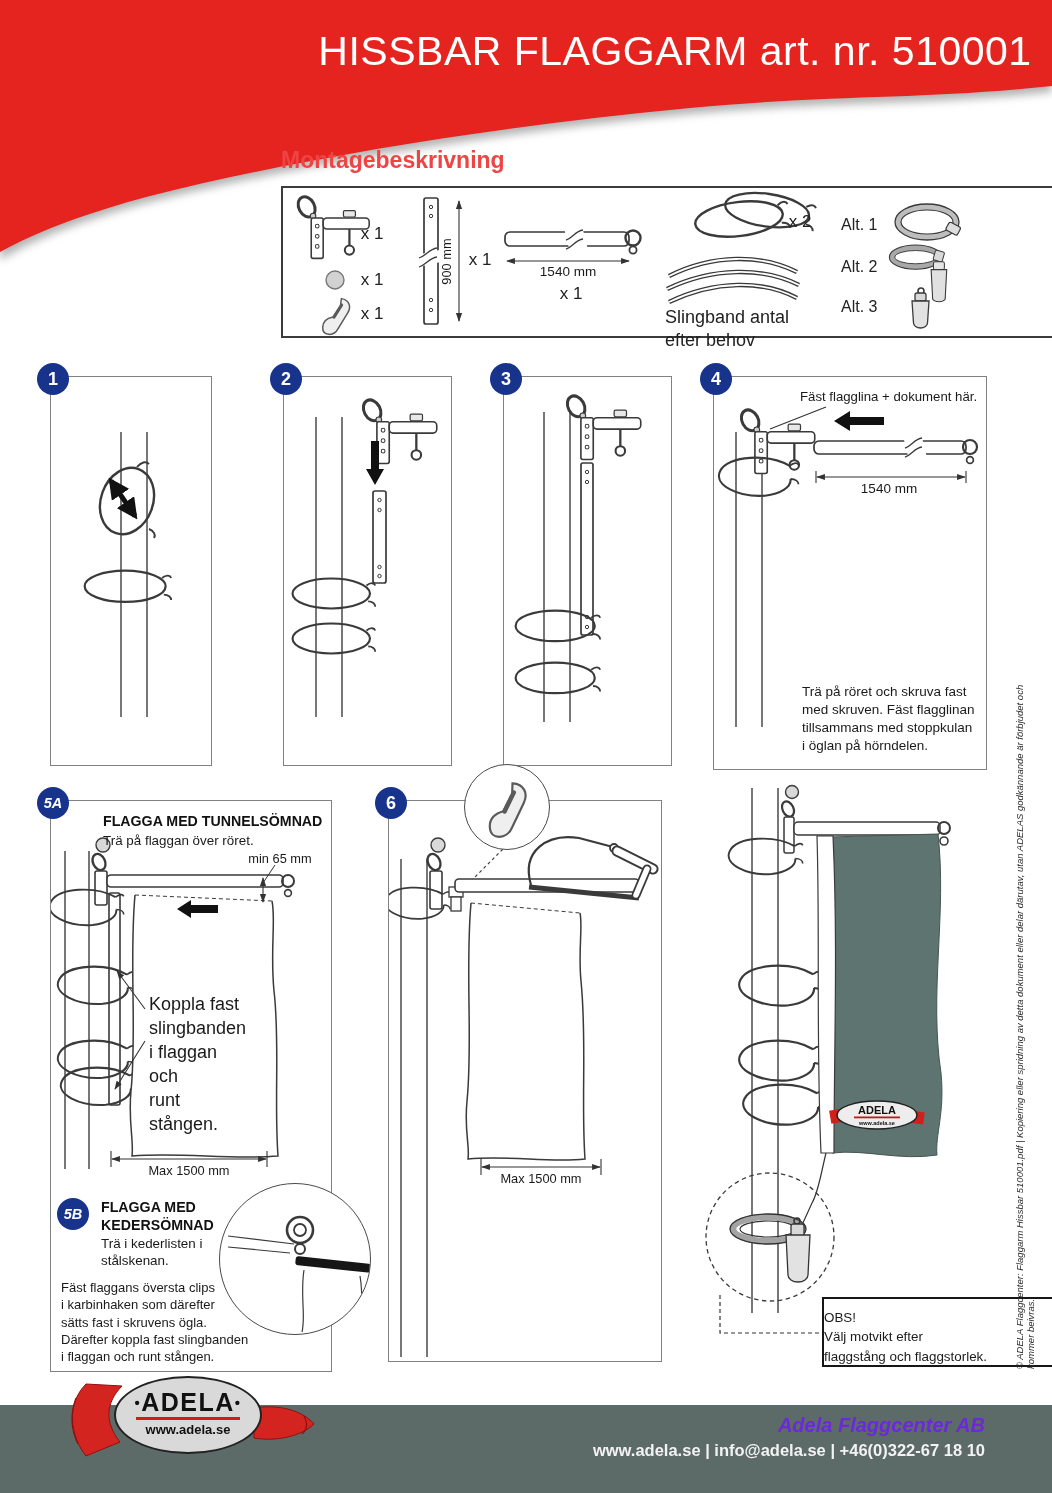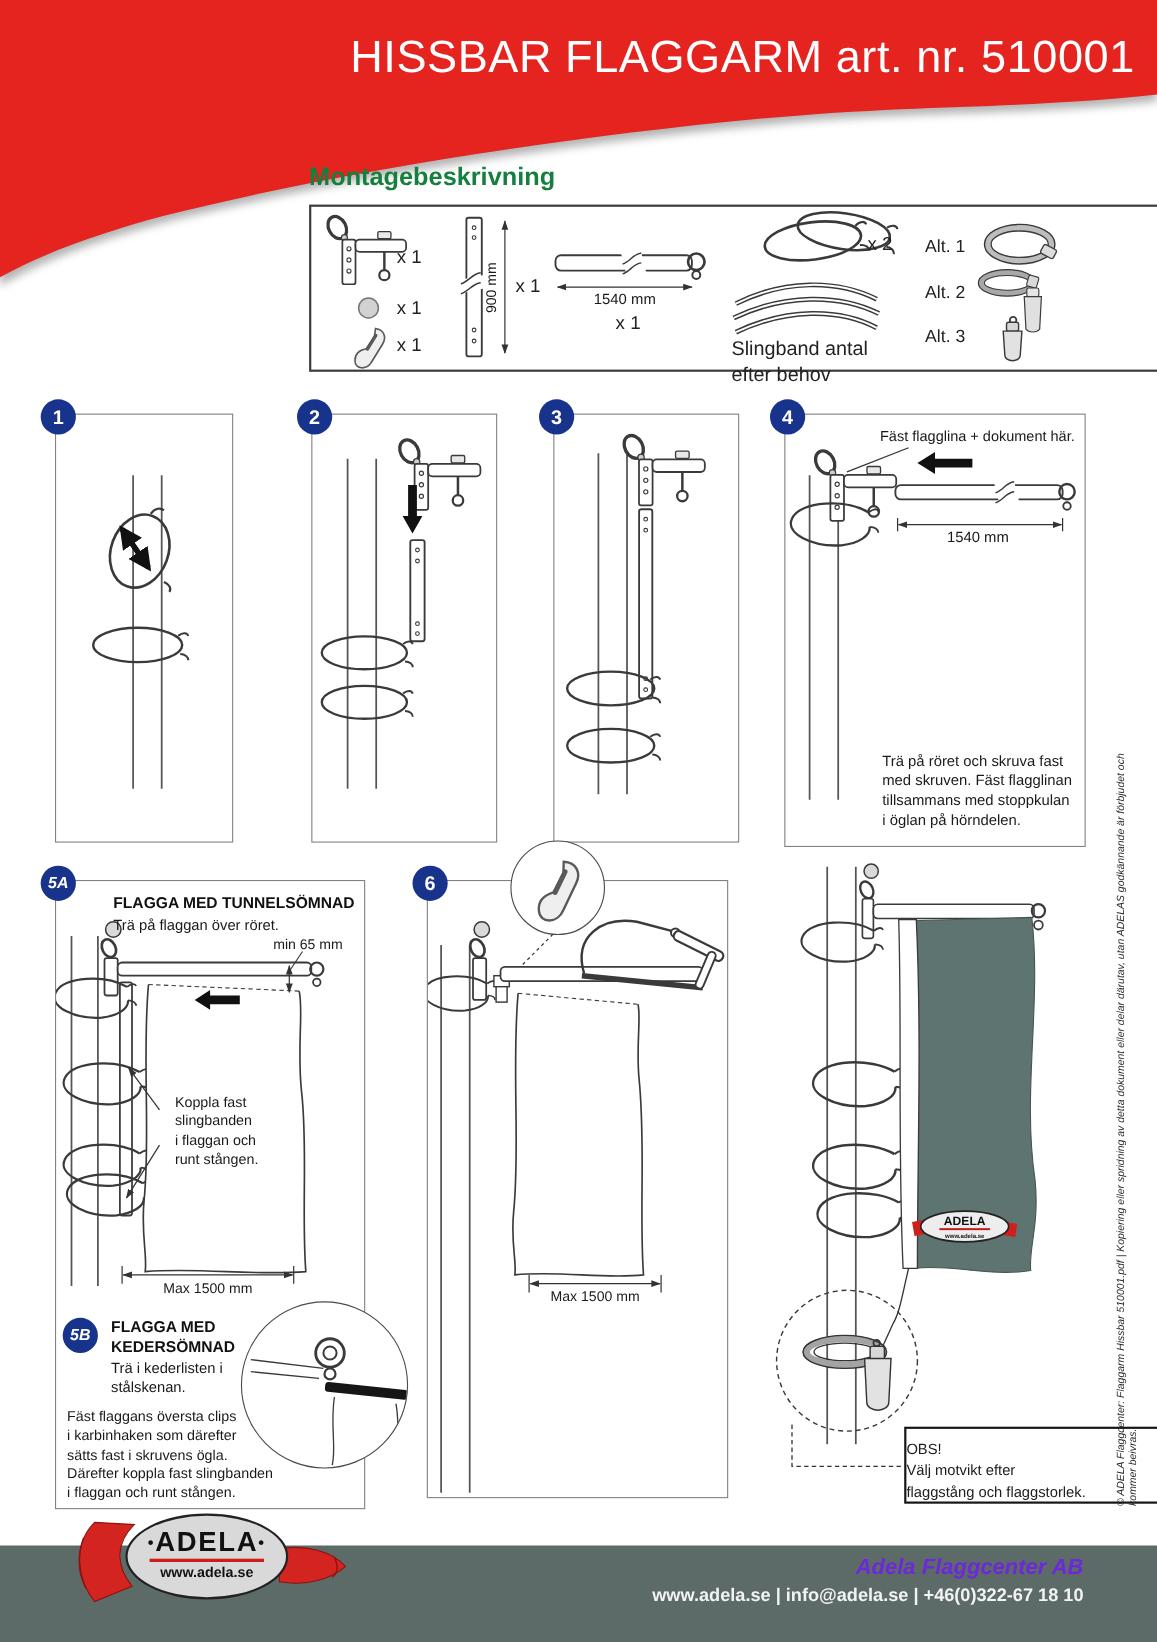--- a/index.html
+++ b/index.html
@@ -2,21 +2,21 @@
 <html><head>
 <meta charset="utf-8">
 <style>
   html,body{margin:0;padding:0;background:#e9e9e9;}
   .page{position:relative;width:1052px;height:1493px;background:#fff;overflow:hidden;
         font-family:"Liberation Sans", sans-serif;color:#1c1c1c;}
   .abs{position:absolute;}
   .preline{white-space:pre-line;}
   .page-title{left:298px;top:28px;width:754px;text-align:center;color:#fff;
               font-size:41px;font-weight:400;letter-spacing:.5px;}
-  .section-title{left:281px;top:147px;font-size:23px;font-weight:bold;color:#15803d;}
+  .section-title{left:281px;top:147px;font-size:23px;font-weight:bold;color:#ef4444;}
   .parts-box{left:281px;top:186px;width:872px;height:152px;border:2px solid #3c3c3c;
              box-sizing:border-box;background:#fff;}
   .panel{border:1.6px solid #818181;background:#fff;box-sizing:border-box;}
   .stepnum{width:32px;height:32px;border-radius:50%;background:#17338c;color:#fff;
            font-weight:bold;font-size:18px;display:flex;align-items:center;justify-content:center;z-index:6;}
   .stepnum.wide{font-size:14.5px;font-style:italic;}
   .qty{font-size:17px;color:#222;}
   .small-note{font-size:18px;color:#222;text-align:left;line-height:1.25;}
   .alt-label{font-size:16px;color:#222;}
   .callout{font-size:13.2px;color:#1a1a1a;}
@@ -281,21 +281,21 @@
       <line x1="94" y1="240" x2="64" y2="288" stroke="#333" stroke-width="1.1" marker-end="url(#mDim)"></line>
       <g>
         <line x1="60" y1="350" x2="60" y2="366" stroke="#333" stroke-width="1.1"></line>
         <line x1="216" y1="350" x2="216" y2="366" stroke="#333" stroke-width="1.1"></line>
         <line x1="61" y1="358" x2="215" y2="358" stroke="#333" stroke-width="1.1" marker-start="url(#mDim)" marker-end="url(#mDim)"></line>
       </g>
     </svg>
     <div class="abs blk-title" style="left:52px;top:12px">FLAGGA MED TUNNELSÖMNAD</div>
     <div class="abs blk-sub" style="left:52px;top:31px">Trä på flaggan över röret.</div>
     <div class="abs dim-label" style="left:186px;top:50px;width:86px">min 65 mm</div>
-    <div class="abs body-text preline" style="left:108px;top:192px;width:100px;font-size:13px">Koppla fast
+    <div class="abs body-text preline" style="left:98px;top:192px;width:100px;font-size:18px">Koppla fast
 slingbanden
 i flaggan och
 runt stången.</div>
     <div class="abs dim-label" style="left:78px;top:362px;width:120px">Max 1500 mm</div>
     <div class="abs stepnum wide" style="left:6px;top:397px">5B</div>
     <div class="abs blk-title preline" style="left:50px;top:398px">FLAGGA MED
 KEDERSÖMNAD</div>
     <div class="abs blk-sub preline" style="left:50px;top:434px">Trä i kederlisten i
 stålskenan.</div>
     <div class="abs body-text preline" style="left:10px;top:478px;width:215px;font-size:13px">Fäst flaggans översta clips

